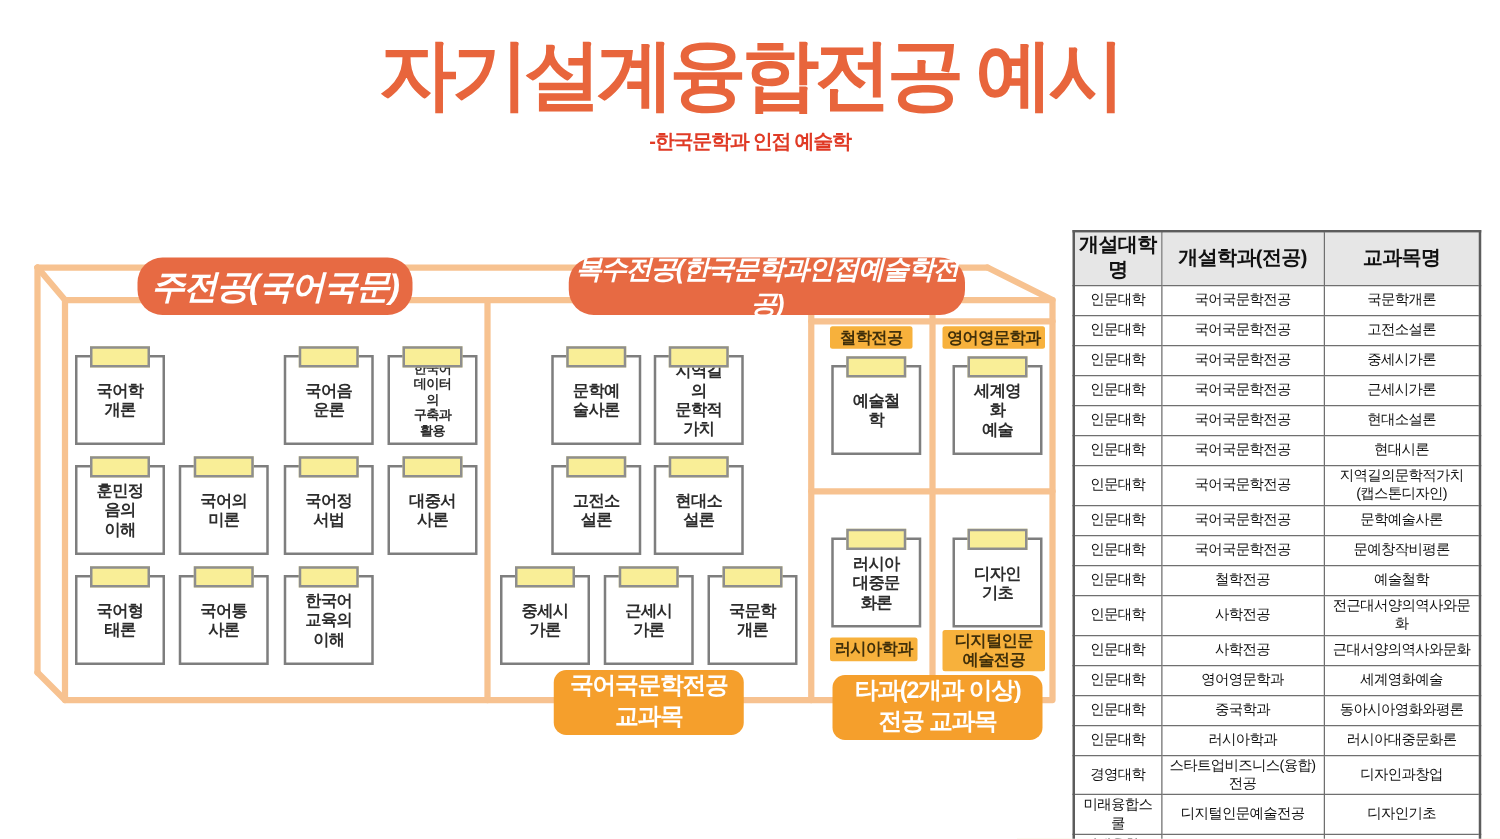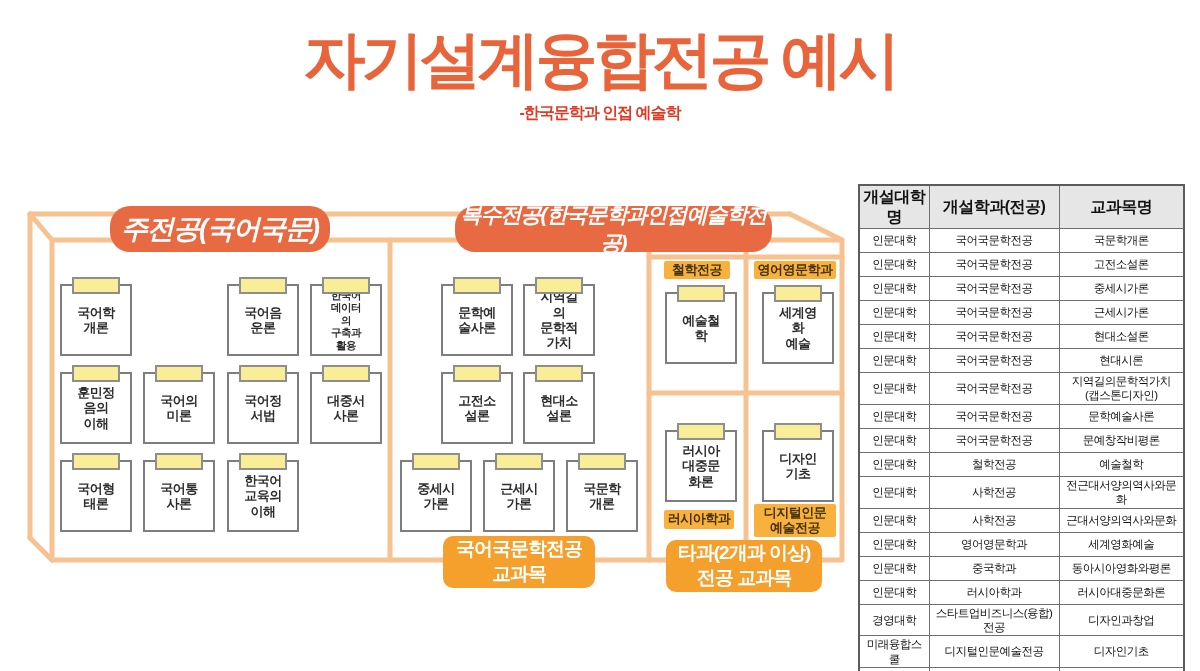--- a/index.html
+++ b/index.html
@@ -142,21 +142,21 @@
       <div class="tab"></div>
       <div class="lbl">디자인기초</div>
     </div>
 
   <div class="amber" style="left:664px;top:510px;width:70px;height:19px;">러시아학과</div>
   <div class="amber" style="left:754px;top:504px;width:82px;height:33px;">디지털인문
 예술전공</div>
 
   <div class="footer-badge" style="left:443px;top:536px;width:152px;height:52px;">국어국문학전공
 교과목</div>
-  <div class="footer-badge" style="left:666px;top:540px;width:156px;height:52px;">타과(2개과 이상)
+  <div class="footer-badge" style="left:666px;top:540px;width:168px;height:52px;">타과(2개과 이상)
 전공 교과목</div>
 
   <table id="course-table">
     <colgroup>
         <col style="width:70px">
         <col style="width:130px">
         <col style="width:125px">
       </colgroup>
     <tbody>
         <tr>

